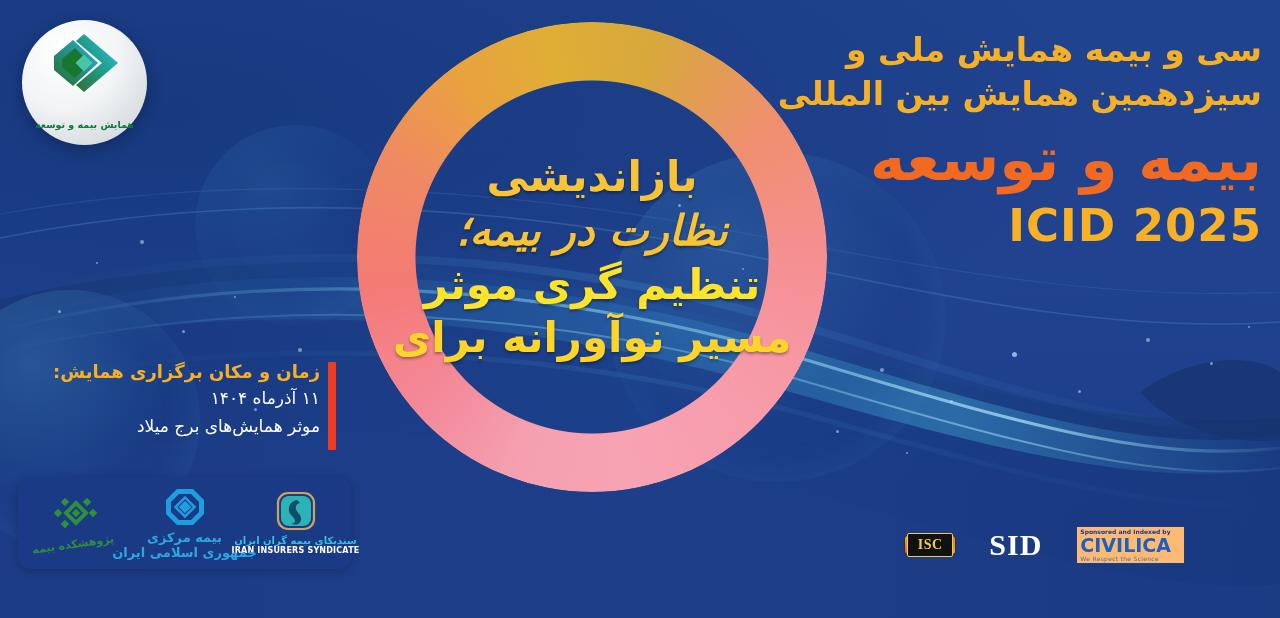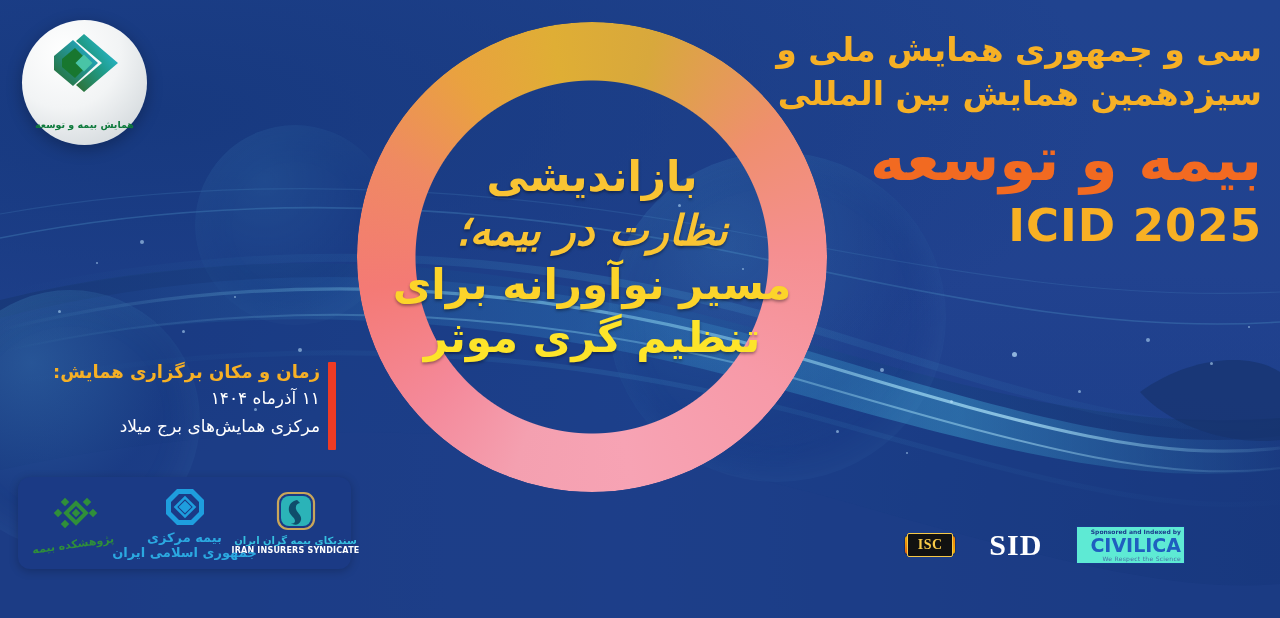--- a/index.html
+++ b/index.html
@@ -142,22 +142,22 @@
   .isc-inner{
     width:44px;height:22px;background:#111;border:1px solid #f7c948;border-radius:2px;
     display:flex;align-items:center;justify-content:center;
   }
   .isc-txt{color:#f7c948;font-weight:bold;font-size:14px;font-family:"Liberation Serif",serif;letter-spacing:.5px;}
   .sid-txt{
     color:#ffffff;font-family:"Liberation Serif","DejaVu Serif",serif;font-weight:bold;
     font-size:30px;letter-spacing:1px;line-height:1;
   }
   .civ-logo{
-    width:104px;background:#5eead4;border:1px solid #1a3c8c;padding:2px 3px 1px;
-    display:flex;flex-direction:column;align-items:flex-end;justify-content:center;
+    width:104px;background:#fdba74;border:1px solid #1a3c8c;padding:2px 3px 1px;
+    display:flex;flex-direction:column;align-items:flex-start;justify-content:center;
   }
   .civ-top{font-size:6px;font-weight:bold;color:#1a3c8c;line-height:1.1;white-space:nowrap;}
   .civ-mid{font-size:19px;font-weight:bold;color:#1f5fbf;line-height:1;letter-spacing:0;white-space:nowrap;}
   .civ-bot{font-size:6px;color:#4a6ea8;line-height:1.2;letter-spacing:.3px;white-space:nowrap;}
 </style>
 </head>
 <body>
 
 <div id="banner">
 
@@ -261,38 +261,38 @@
         <path d="M27 16 L42 31 L27 46 L14 35 L14 27 Z" fill="#18772f"></path>
         <rect x="30" y="25" width="12" height="12" transform="rotate(45 36 31)" fill="#49c4a6"></rect>
       </svg>
     </div>
     <div class="logo-cap-wrap">
       <span style="font-size:9.5px;font-weight:bold;color:#0e7a3c;white-space:nowrap;">همایش بیمه و توسعه</span>
     </div>
   </div>
 
   <div class="head-block">
-    <div class="head-l1">سی و جمهوری همایش ملی و</div>
+    <div class="head-l1">سی و بیمه همایش ملی و</div>
     <div class="head-l2">سیزدهمین همایش بین المللی</div>
     <div class="brand-big">بیمه و توسعه</div>
     <div class="brand-sub">ICID 2025</div>
   </div>
 
   <div class="theme">
     <div class="theme-line l1">بازاندیشی</div>
     <div class="theme-line l2">نظارت در بیمه؛</div>
+    <div class="theme-line l4">تنظیم گری موثر</div>
     <div class="theme-line l3">مسیر نوآورانه برای</div>
-    <div class="theme-line l4">تنظیم گری موثر</div>
   </div>
 
   <div class="when">
     <div class="bar"></div>
     <div class="when-title">زمان و مکان برگزاری همایش:</div>
     <div class="when-date">۱۱ آذرماه ۱۴۰۴</div>
-    <div class="when-place">مرکزی همایش‌های برج میلاد</div>
+    <div class="when-place">موثر همایش‌های برج میلاد</div>
   </div>
 
   <div class="sponsors">
 
     <div class="sp sp1">
       <div class="sp-mark">
         <svg width="40" height="40" viewBox="0 0 40 40">
           <rect x="2" y="2" width="36" height="36" rx="10" fill="none" stroke="#c9a65a" stroke-width="2.2"></rect>
           <rect x="5" y="5" width="30" height="30" rx="8" fill="#2bb3b8"></rect>
           <path d="M21 9 C15 10 12 15 13 20 C14 25 19 26 19 30 C19 32 17 33 15 32 C18 35 24 34 25 29 C26 24 21 22 20 18 C19.3 15 21 12 24 12 C22.6 10.5 22 9.6 21 9 Z" fill="#0f4d6b"></path>

